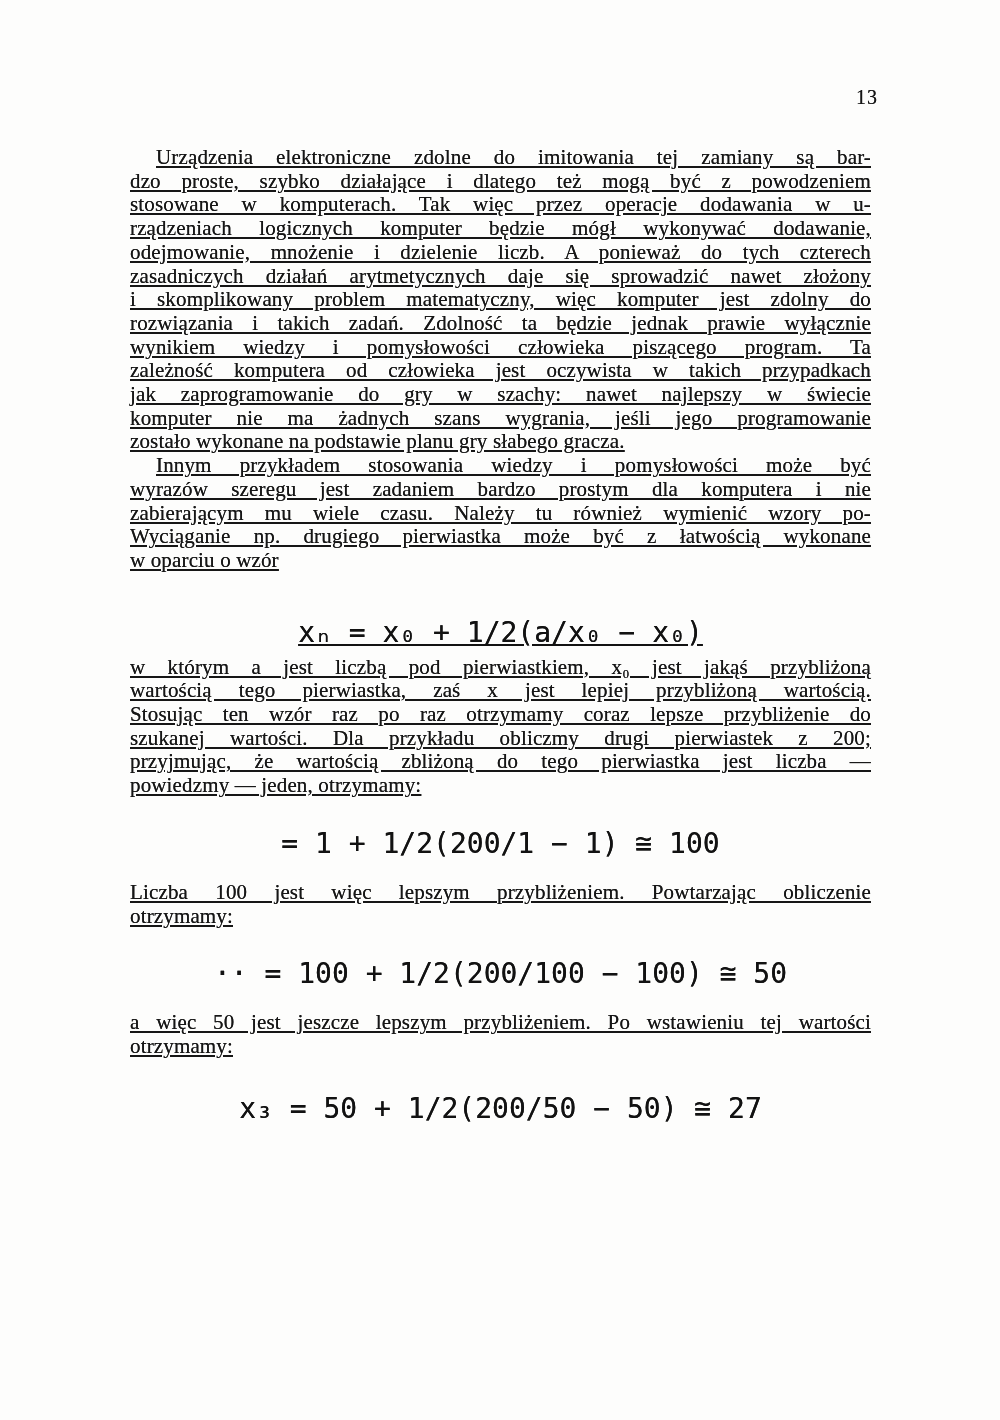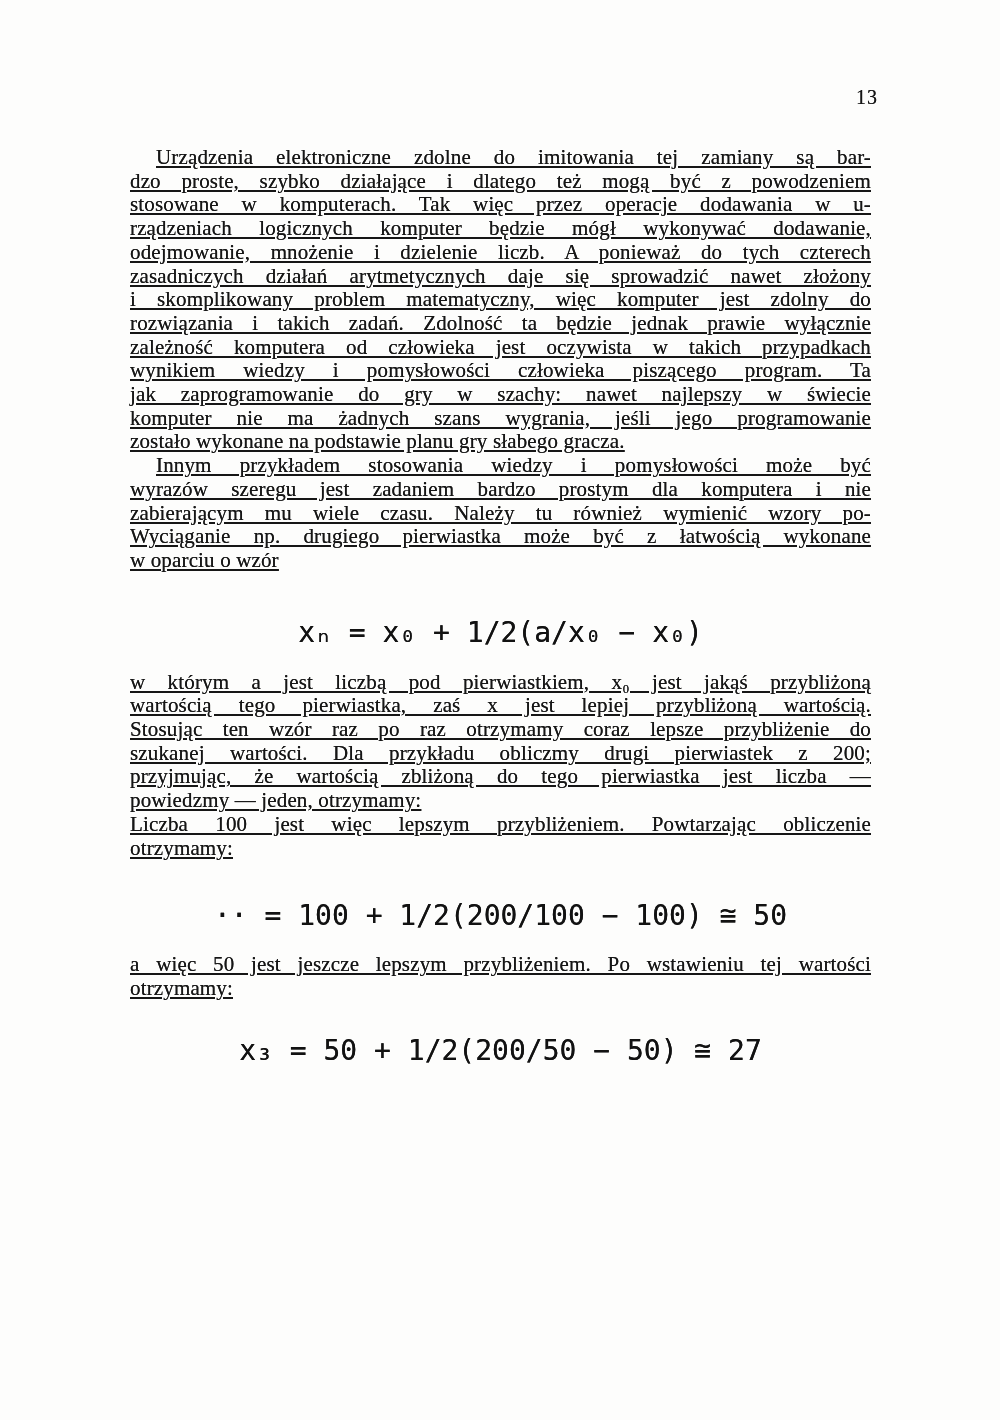--- a/index.html
+++ b/index.html
@@ -48,45 +48,45 @@
   }
   .formula {
     font-family: "DejaVu Sans Mono", "DejaVu Sans", monospace;
     font-size: 28px;
     line-height: 40px;
     text-align: center;
     color: #121212;
     text-shadow: 0 0 0.4px rgba(0,0,0,0.85);
     white-space: pre;
   }
-  .formula.f1 { margin-top: 40px; margin-bottom: 18px; }
+  .formula.f1 { margin-top: 40px; margin-bottom: 3px; text-decoration: underline; }
   .formula.f2 { margin-top: 26px; margin-bottom: 17px; }
-  .formula.f3 { margin-top: 36px; margin-bottom: 17px; }
+  .formula.f3 { margin-top: 26px; margin-bottom: 17px; }
   .formula.f4 { margin-top: 30px; text-align: center; }
 </style>
 </head>
 <body>
 
 <div class="sheet">
 
   <div class="page-number">13</div>
 
   <div class="text-block">
 
     <div>
       <div class="tline ind">Urządzenia elektroniczne zdolne do imitowania tej zamiany są bar-</div>
       <div class="tline">dzo proste, szybko działające i dlatego też mogą być z powodzeniem</div>
       <div class="tline">stosowane w komputerach. Tak więc przez operacje dodawania w u-</div>
       <div class="tline">rządzeniach logicznych komputer będzie mógł wykonywać dodawanie,</div>
       <div class="tline">odejmowanie, mnożenie i dzielenie liczb. A ponieważ do tych czterech</div>
       <div class="tline">zasadniczych działań arytmetycznych daje się sprowadzić nawet złożony</div>
       <div class="tline">i skomplikowany problem matematyczny, więc komputer jest zdolny do</div>
       <div class="tline">rozwiązania i takich zadań. Zdolność ta będzie jednak prawie wyłącznie</div>
+      <div class="tline">wynikiem wiedzy i pomysłowości człowieka piszącego program. Ta</div>
       <div class="tline">zależność komputera od człowieka jest oczywista w takich przypadkach</div>
-      <div class="tline">wynikiem wiedzy i pomysłowości człowieka piszącego program. Ta</div>
       <div class="tline">jak zaprogramowanie do gry w szachy: nawet najlepszy w świecie</div>
       <div class="tline">komputer nie ma żadnych szans wygrania, jeśli jego programowanie</div>
       <div class="tline last">zostało wykonane na podstawie planu gry słabego gracza.</div>
     </div>
 
     <div>
       <div class="tline ind">Innym przykładem stosowania wiedzy i pomysłowości może być</div>
       <div class="tline">wyrazów szeregu jest zadaniem bardzo prostym dla komputera i nie</div>
       <div class="tline">zabierającym mu wiele czasu. Należy tu również wymienić wzory po-</div>
       <div class="tline">Wyciąganie np. drugiego pierwiastka może być z łatwością wykonane</div>
@@ -97,20 +97,21 @@
 
     <div>
       <div class="tline">w którym a jest liczbą pod pierwiastkiem, x₀ jest jakąś przybliżoną</div>
       <div class="tline">wartością tego pierwiastka, zaś x jest lepiej przybliżoną wartością.</div>
       <div class="tline">Stosując ten wzór raz po raz otrzymamy coraz lepsze przybliżenie do</div>
       <div class="tline">szukanej wartości. Dla przykładu obliczmy drugi pierwiastek z 200;</div>
       <div class="tline">przyjmując, że wartością zbliżoną do tego pierwiastka jest liczba —</div>
       <div class="tline last">powiedzmy — jeden, otrzymamy:</div>
     </div>
 
+    <div class="formula f2">= 1 + 1/2(200/1 − 1) ≅ 100</div>
 
     <div>
       <div class="tline">Liczba 100 jest więc lepszym przybliżeniem. Powtarzając obliczenie</div>
       <div class="tline last">otrzymamy:</div>
     </div>
 
     <div class="formula f3">·· = 100 + 1/2(200/100 − 100) ≅ 50</div>
 
     <div>
       <div class="tline">a więc 50 jest jeszcze lepszym przybliżeniem. Po wstawieniu tej wartości</div>

